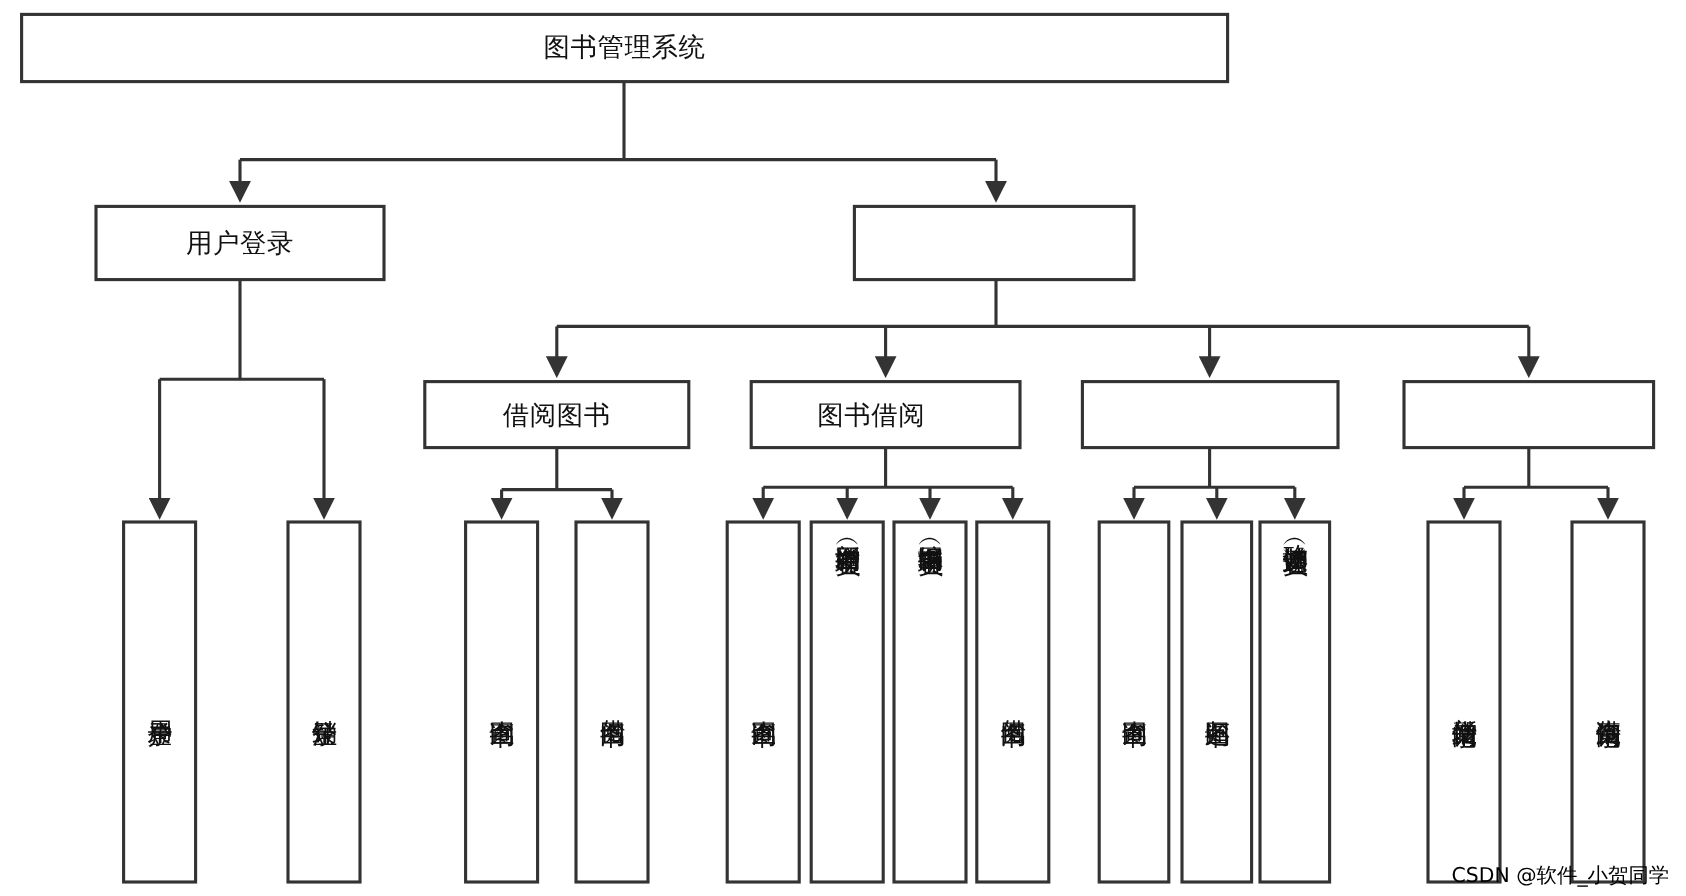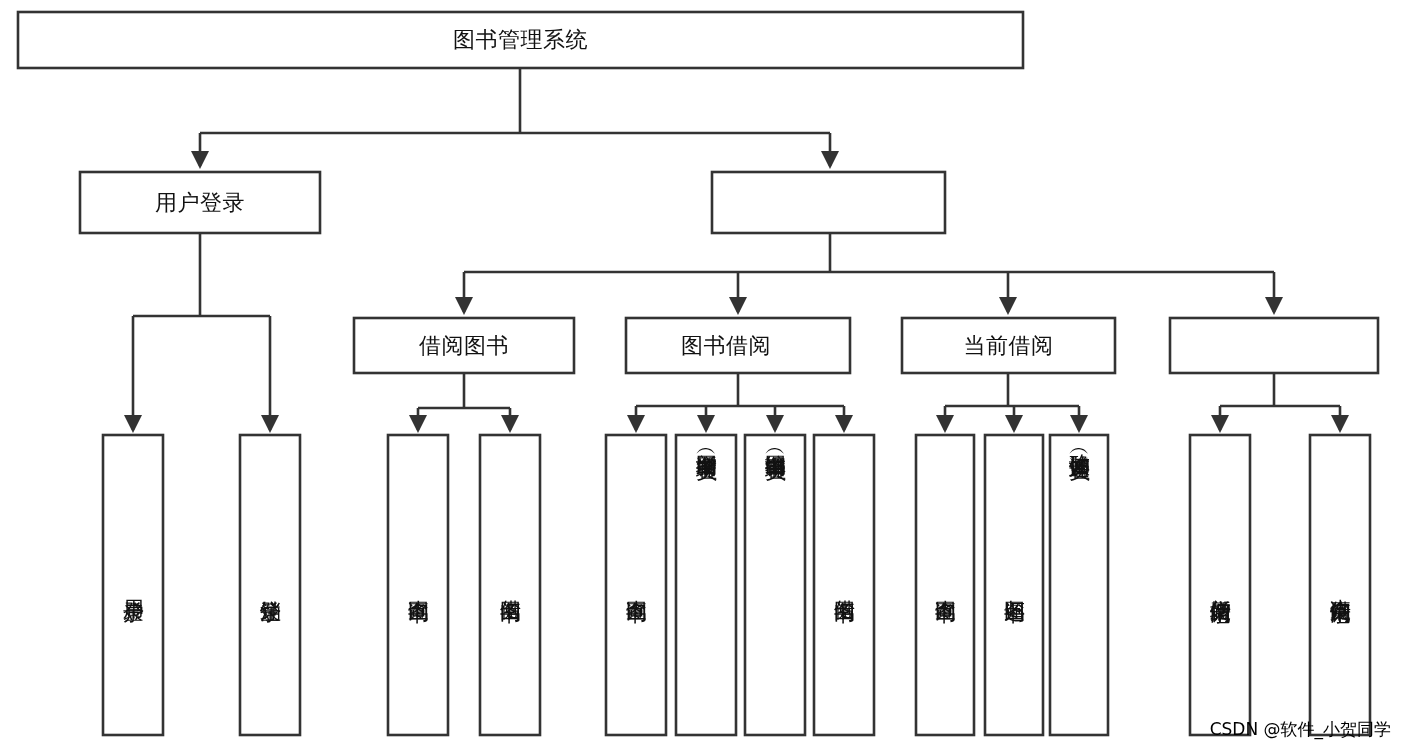--- a/index.html
+++ b/index.html
@@ -178,23 +178,20 @@
 
 
   <div class="hlabel-wrap" style="left:354px; top:318px; width:220px; height:55px;">
     <span class="hlabel-text">借阅图书</span>
   </div>
 
   <div class="hlabel-wrap" style="left:626px; top:318px; width:200px; height:55px;">
     <span class="hlabel-text">图书借阅</span>
   </div>
 
-  <div class="hlabel-wrap" style="left:902px; top:318px; width:213px; height:55px;">
-    <span class="hlabel-text">当前借阅</span>
-  </div>
 
 
   <div class="vlabel-wrap" style="left:103px; top:435px; width:60px; height:300px;">
     <span class="vlabel-text">用户登录</span>
   </div>
 
   <div class="vlabel-wrap" style="left:240px; top:435px; width:60px; height:300px;">
     <span class="vlabel-text">注销登录</span>
   </div>
 

